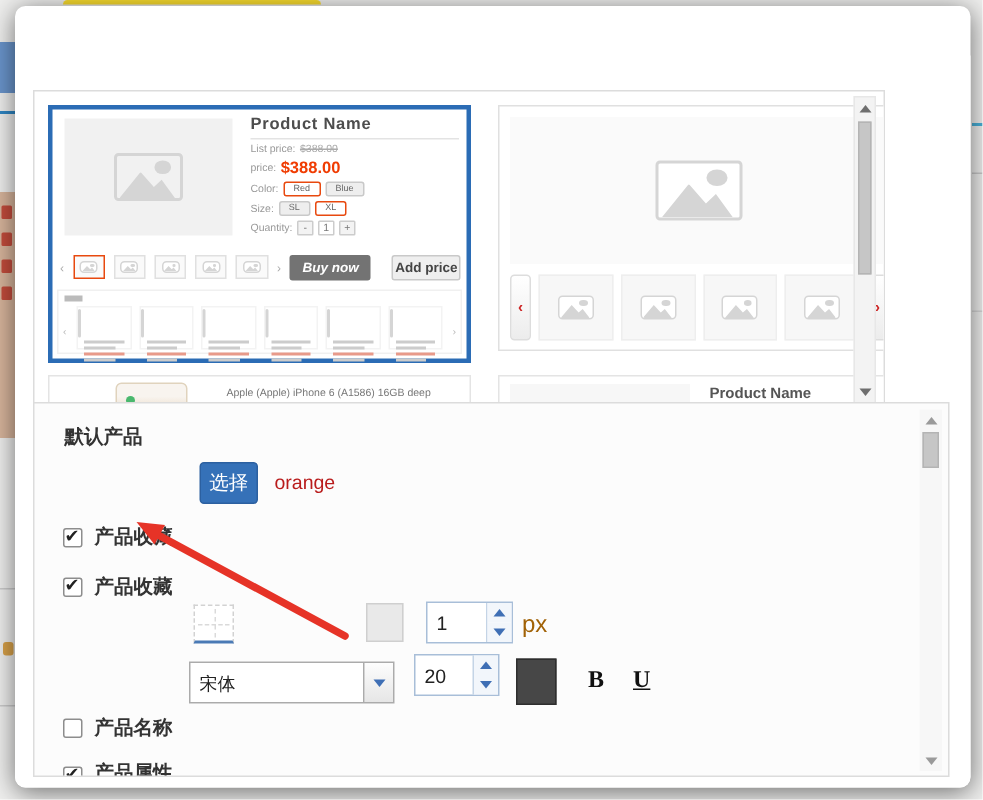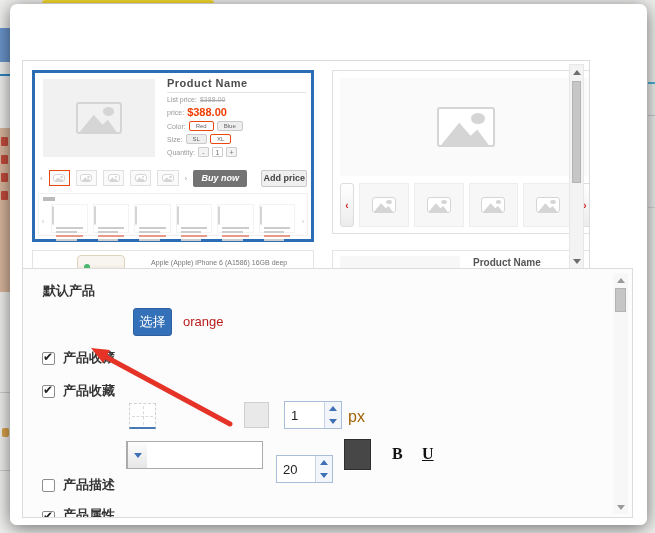--- a/index.html
+++ b/index.html
@@ -133,21 +133,21 @@
   #swatch-font { left:321px; top:170px; width:27px; height:31px; background:#474747; border:1px solid #2e2e2e; }
 
   .spin { position:absolute; height:28px; background:#fff; border:1px solid #a8bed8; display:flex; }
   .spin input { flex:1; min-width:0; border:none; outline:none; font-size:13px; color:#222; padding:0 6px;
                 font-family:"Liberation Sans", sans-serif; background:transparent; }
   .spin-btns { width:17px; display:flex; flex-direction:column; border-left:1px solid #c4d4e6; }
   .spin-up, .spin-down { flex:1; background:#f2f6fb; display:flex; align-items:center; justify-content:center; cursor:pointer; }
   .spin-up i { width:0; height:0; border:4px solid transparent; border-bottom:5px solid #3f6fb5; margin-top:-4px; }
   .spin-down i { width:0; height:0; border:4px solid transparent; border-top:5px solid #3f6fb5; margin-bottom:-4px; }
   #spin-width { left:261px; top:132px; width:58px; }
-  #spin-size { left:253px; top:186px; width:57px; }
+  #spin-size { left:253px; top:167px; width:57px; }
   .unit { position:absolute; left:325px; top:139px; font-size:16px; color:#a16207; }
 
   .fmt-btn { position:absolute; font-family:"Liberation Serif", serif; font-weight:bold; font-size:16px; color:#111; cursor:pointer; }
   #btn-bold { left:369px; top:176px; }
   #btn-underline { left:399px; top:176px; text-decoration:underline; }
 
   
   #arrow-svg { position:absolute; left:0; top:0; pointer-events:none; z-index:60; }
 </style>
 </head>
@@ -311,20 +311,21 @@
               <i></i>
             </span>
           <span class="spin-down">
               <i></i>
             </span>
         </span>
       </div>
       <span class="unit">px</span>
 
       <div class="combo" id="combo-font">
+        <span class="combo-val">宋体</span>
         <span class="combo-btn">
             <i></i>
           </span>
       </div>
       <div class="spin" id="spin-size">
         <input value="20" style="">
         <span class="spin-btns">
           <span class="spin-up">
               <i></i>
             </span>
@@ -332,21 +333,21 @@
               <i></i>
             </span>
         </span>
       </div>
       <span class="swatch" id="swatch-font"></span>
       <span class="fmt-btn" id="btn-bold">B</span>
       <span class="fmt-btn" id="btn-underline">U</span>
 
       <div class="cb-row" style="left:19px; top:207px;">
         <span class="cb"></span>
-        <span class="cb-label">产品描述</span>
+        <span class="cb-label">产品名称</span>
       </div>
       <div class="cb-row" style="left:19px; top:237px;align-items:flex-end;">
         <span class="cb checked"></span>
         <span class="cb-label">产品属性</span>
       </div>
 
       <div class="sbar" style="right:4px; top:4px; height:241px; border:none; background:#f7f7f7;">
         <span class="s-up">
             <i class="tri-up" style="border-bottom-color:#9a9a9a;"></i>
           </span>

